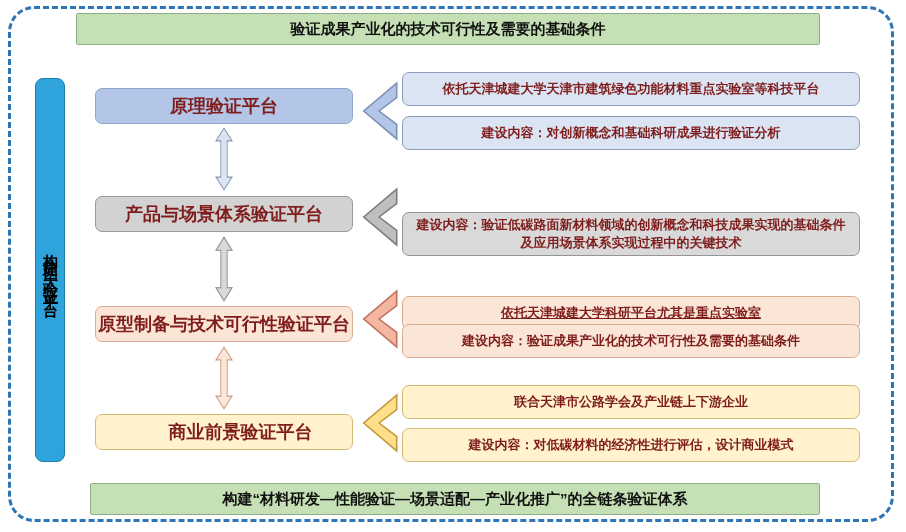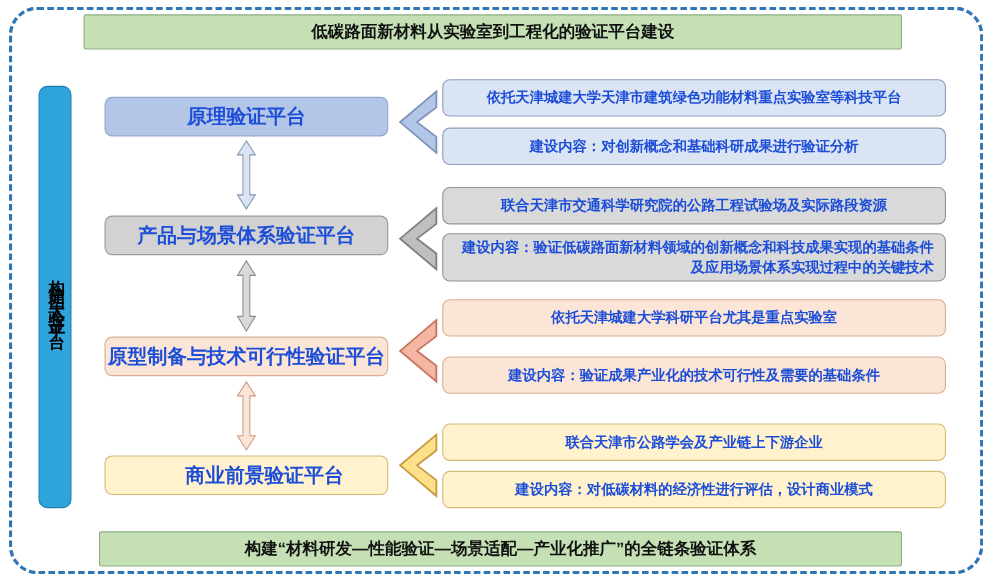--- a/index.html
+++ b/index.html
@@ -9,21 +9,21 @@
     border:3px dashed #2e75b6;border-radius:26px;box-sizing:border-box;}
   .banner{position:absolute;box-sizing:border-box;background:#c5e0b4;border:1px solid #8fae84;
     display:flex;align-items:center;justify-content:center;text-align:center;
     font-weight:bold;font-size:15px;color:#111;border-radius:2px;}
   .side-bar{position:absolute;left:35px;top:78px;width:30px;height:384px;background:#2fa3dc;
     border:1px solid #1c7fb0;border-radius:8px;box-sizing:border-box;
     display:flex;align-items:center;justify-content:center;
     writing-mode:vertical-rl;text-orientation:upright;
     font-weight:bold;font-size:15px;letter-spacing:7px;color:#000;}
   .box{position:absolute;box-sizing:border-box;display:flex;align-items:center;justify-content:center;
-    text-align:right;font-weight:bold;color:#1d4ed8;}
+    text-align:center;font-weight:bold;color:#7f1d1d;}
   .platform{left:95px;width:258px;height:36px;border-radius:7px;font-size:18px;}
   .info{left:402px;width:458px;height:34px;border-radius:7px;font-size:13px;padding:2px 10px;line-height:1.35;}
   .c1p{background:#b4c6e7;border:1px solid #92a7cd;}
   .c1i{background:#dbe4f3;border:1px solid #8d9db9;}
   .c2p{background:#d2d2d2;border:1px solid #9a9a9a;}
   .c2i{background:#d9d9d9;border:1px solid #949494;}
   .c3p{background:#fbe5d6;border:1px solid #d8ae92;}
   .c3i{background:#fbe5d6;border:1px solid #d8ae92;}
   .c4p{background:#fff2cc;border:1px solid #d3ba74;padding-left:33px;}
   .c4i{background:#fff2cc;border:1px solid #d3ba74;}
@@ -31,21 +31,21 @@
   .varrow{position:absolute;width:18px;}
   svg{display:block;width:100%;height:100%;}
 </style>
 </head>
 <body>
 
 <div id="stage">
 
   <div class="outer-frame"></div>
 
-  <div class="banner" style="left:76px;top:13px;width:744px;height:32px;">低碳路面新材料从实验室到工程化的验证平台建设</div>
+  <div class="banner" style="left:76px;top:13px;width:744px;height:32px;">验证成果产业化的技术可行性及需要的基础条件</div>
 
   <div class="side-bar">构建四大验证平台</div>
 
   <div class="box platform c1p" style="top:88px;">原理验证平台</div>
   <div class="chevron" style="top:80px;height:62px;">
     <svg viewBox="0 0 40 60" preserveAspectRatio="none">
       <polygon points="37,3 7,30 37,57 37,43 21,30 37,17" fill="#b4c6e7" stroke="#7f93b8" stroke-width="1.5"></polygon>
     </svg>
   </div>
   <div class="box info c1i" style="top:72px;">依托天津城建大学天津市建筑绿色功能材料重点实验室等科技平台</div>
@@ -56,36 +56,35 @@
       <path d="M10 1 L19 13 L13.5 13 L13.5 47 L19 47 L10 59 L1 47 L6.5 47 L6.5 13 L1 13 Z" fill="#dbe4f3" stroke="#8496b0" stroke-width="1"></path>
     </svg>
   </div>
 
   <div class="box platform c2p" style="top:196px;">产品与场景体系验证平台</div>
   <div class="chevron" style="top:186px;height:62px;">
     <svg viewBox="0 0 40 60" preserveAspectRatio="none">
       <polygon points="37,3 7,30 37,57 37,43 21,30 37,17" fill="#bfbfbf" stroke="#7f7f7f" stroke-width="1.5"></polygon>
     </svg>
   </div>
-  <div class="box info c2i" style="top:170px;">联合天津市交通科学研究院的公路工程试验场及实际路段资源</div>
   <div class="box info c2i" style="top:212px;height:44px;">建设内容：验证低碳路面新材料领域的创新概念和科技成果实现的基础条件及应用场景体系实现过程中的关键技术</div>
 
   <div class="varrow" style="left:215px;top:236px;height:66px;">
     <svg viewBox="0 0 20 60" preserveAspectRatio="none">
       <path d="M10 1 L19 13 L13.5 13 L13.5 47 L19 47 L10 59 L1 47 L6.5 47 L6.5 13 L1 13 Z" fill="#d9d9d9" stroke="#8a8a8a" stroke-width="1"></path>
     </svg>
   </div>
 
   <div class="box platform c3p" style="top:306px;">原型制备与技术可行性验证平台</div>
   <div class="chevron" style="top:288px;height:62px;">
     <svg viewBox="0 0 40 60" preserveAspectRatio="none">
       <polygon points="37,3 7,30 37,57 37,43 21,30 37,17" fill="#f4b6a0" stroke="#c57360" stroke-width="1.5"></polygon>
     </svg>
   </div>
-  <div class="box info c3i" style="top:272px;">依托天津城建大学科研平台尤其是重点实验室</div>
+  <div class="box info c3i" style="top:296px;text-decoration:underline;">依托天津城建大学科研平台尤其是重点实验室</div>
   <div class="box info c3i" style="top:324px;">建设内容：验证成果产业化的技术可行性及需要的基础条件</div>
 
   <div class="varrow" style="left:215px;top:346px;height:64px;">
     <svg viewBox="0 0 20 60" preserveAspectRatio="none">
       <path d="M10 1 L19 13 L13.5 13 L13.5 47 L19 47 L10 59 L1 47 L6.5 47 L6.5 13 L1 13 Z" fill="#fbe5d6" stroke="#c79a80" stroke-width="1"></path>
     </svg>
   </div>
 
   <div class="box platform c4p" style="top:414px;">商业前景验证平台</div>
   <div class="chevron" style="top:392px;height:62px;">

